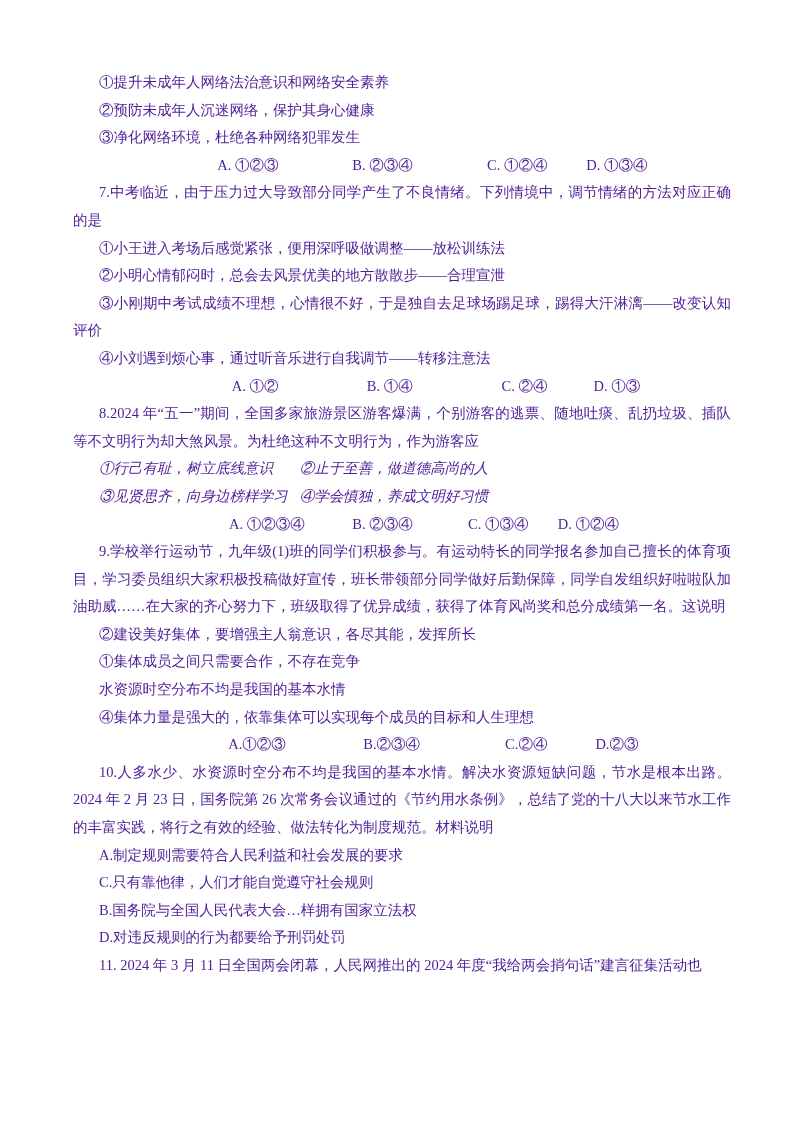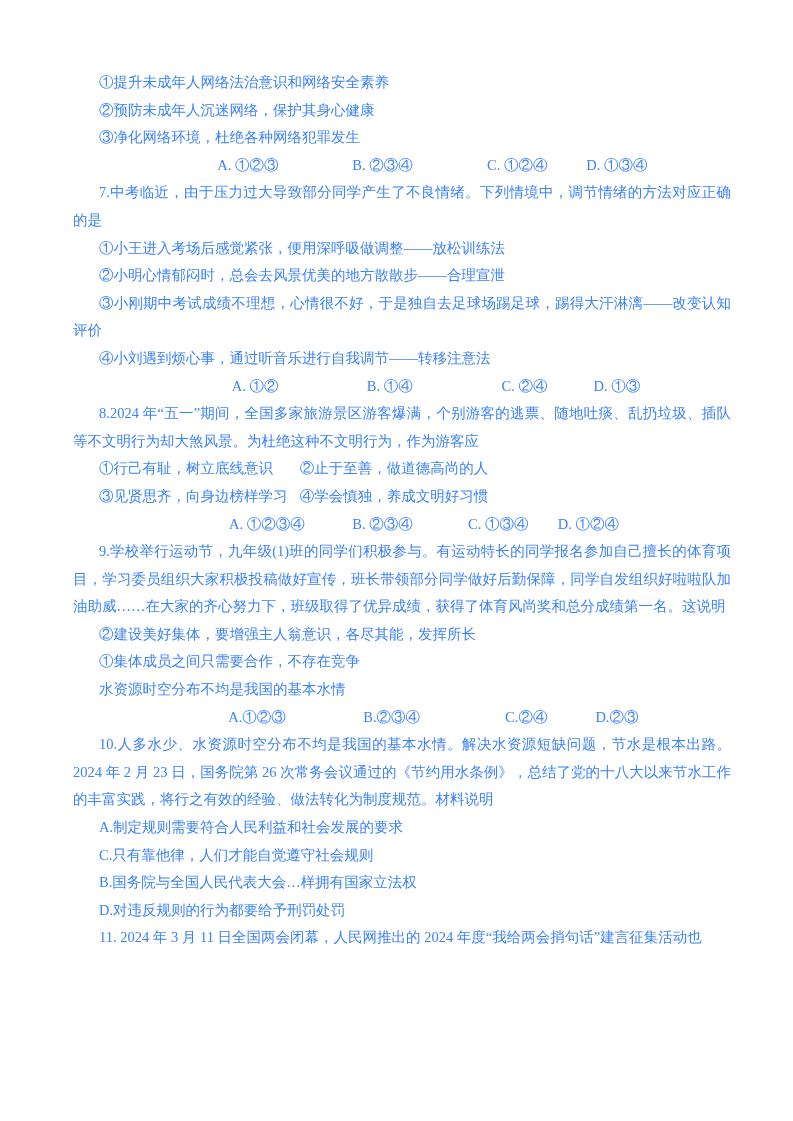--- a/index.html
+++ b/index.html
@@ -8,21 +8,21 @@
     height: 1121px;
     background: #ffffff;
     overflow: hidden;
     font-family: "Liberation Serif", "DejaVu Serif", serif;
   }
   .page {
     box-sizing: border-box;
     width: 793px;
     height: 1121px;
     padding: 69px 62px 0 73px;
-    color: #3b82f6;
+    color: #4c1d95;
     font-size: 14.5px;
     line-height: 27.6px;
   }
   .page p {
     margin: 0;
     text-align: justify;
   }
   
   p.stem, p.item, p.optline {
     text-indent: 26px;
@@ -34,20 +34,21 @@
     text-align: center;
   }
   p.choices span { display: inline-block; }
   p.choices.c130 span:not(:last-child) { width: 131px; }
   p.choices.c113 span:not(:last-child) { width: 112px; }
   
   p.pair {
     padding-left: 26px;
     white-space: nowrap;
     text-align: left;
+    font-style: italic;
   }
   p.pair span:first-child { display: inline-block; width: 197px; }
 </style>
 </head>
 <body>
 
 <div class="page">
 
   <p class="item">①提升未成年人网络法治意识和网络安全素养</p>
   <p class="item">②预防未成年人沉迷网络，保护其身心健康</p>
@@ -84,20 +85,21 @@
     <span>A. ①②③④</span>
     <span>B. ②③④</span>
     <span>C. ①③④</span>
     <span>D. ①②④</span>
   </p>
 
   <p class="stem">9.学校举行运动节，九年级(1)班的同学们积极参与。有运动特长的同学报名参加自己擅长的体育项目，学习委员组织大家积极投稿做好宣传，班长带领部分同学做好后勤保障，同学自发组织好啦啦队加油助威……在大家的齐心努力下，班级取得了优异成绩，获得了体育风尚奖和总分成绩第一名。这说明</p>
   <p class="item">②建设美好集体，要增强主人翁意识，各尽其能，发挥所长</p>
   <p class="item">①集体成员之间只需要合作，不存在竞争</p>
   <p class="item">水资源时空分布不均是我国的基本水情</p>
+  <p class="item">④集体力量是强大的，依靠集体可以实现每个成员的目标和人生理想</p>
   <p class="choices c130">
     <span>A.①②③</span>
     <span>B.②③④</span>
     <span>C.②④</span>
     <span>D.②③</span>
   </p>
 
   <p class="stem">10.人多水少、水资源时空分布不均是我国的基本水情。解决水资源短缺问题，节水是根本出路。2024 年 2 月 23 日，国务院第 26 次常务会议通过的《节约用水条例》，总结了党的十八大以来节水工作的丰富实践，将行之有效的经验、做法转化为制度规范。材料说明</p>
   <p class="optline">A.制定规则需要符合人民利益和社会发展的要求</p>
   <p class="optline">C.只有靠他律，人们才能自觉遵守社会规则</p>

